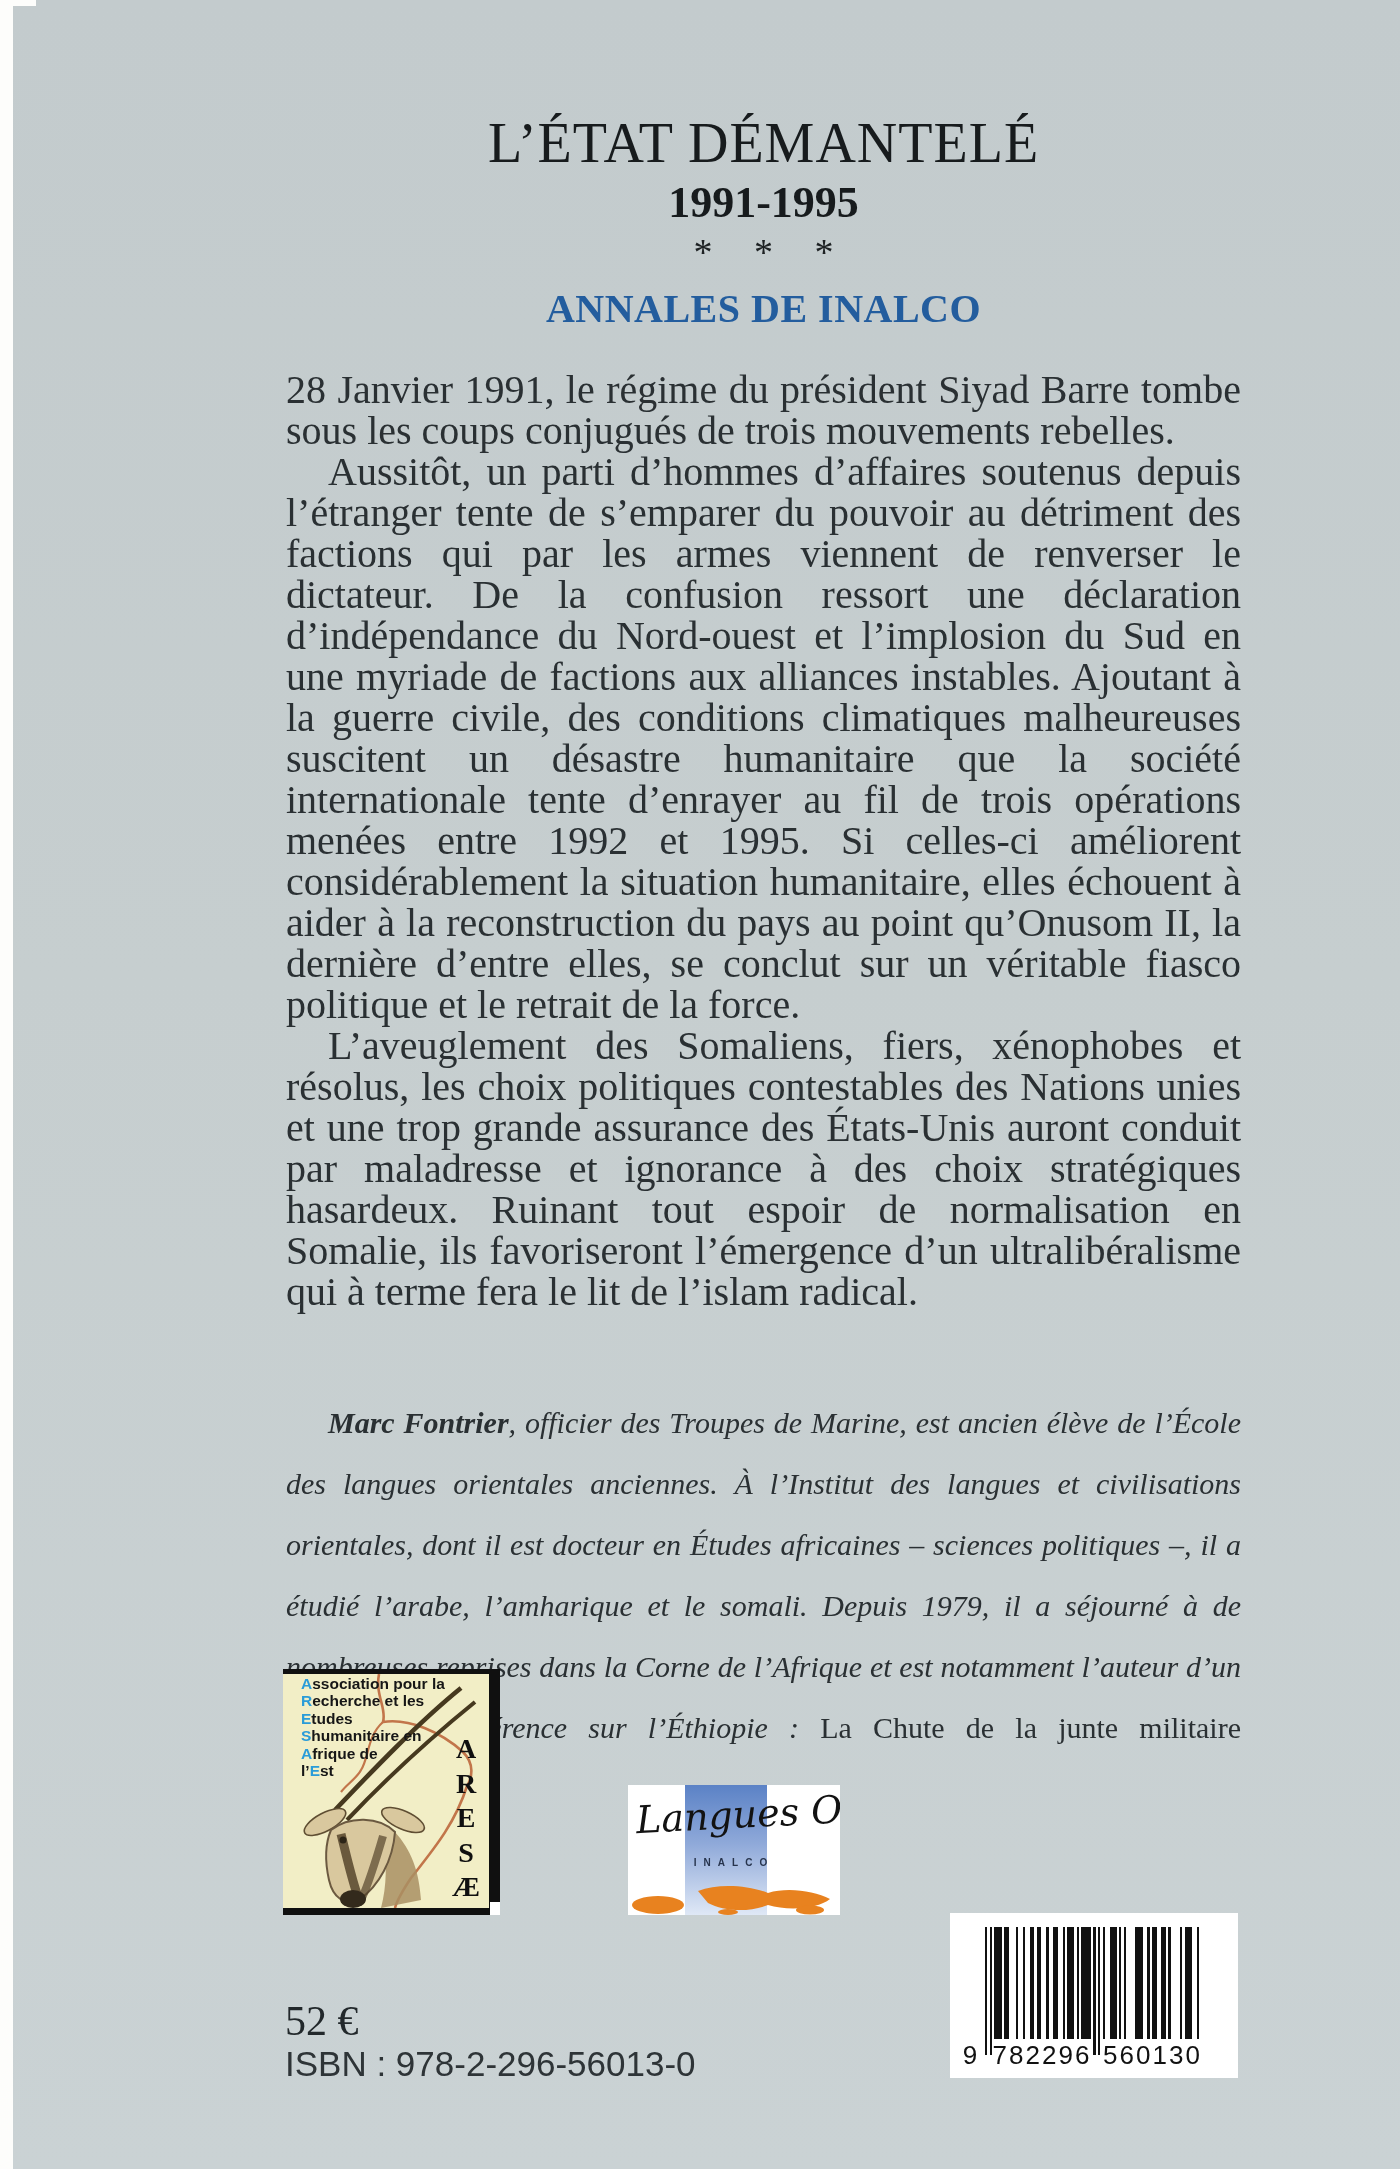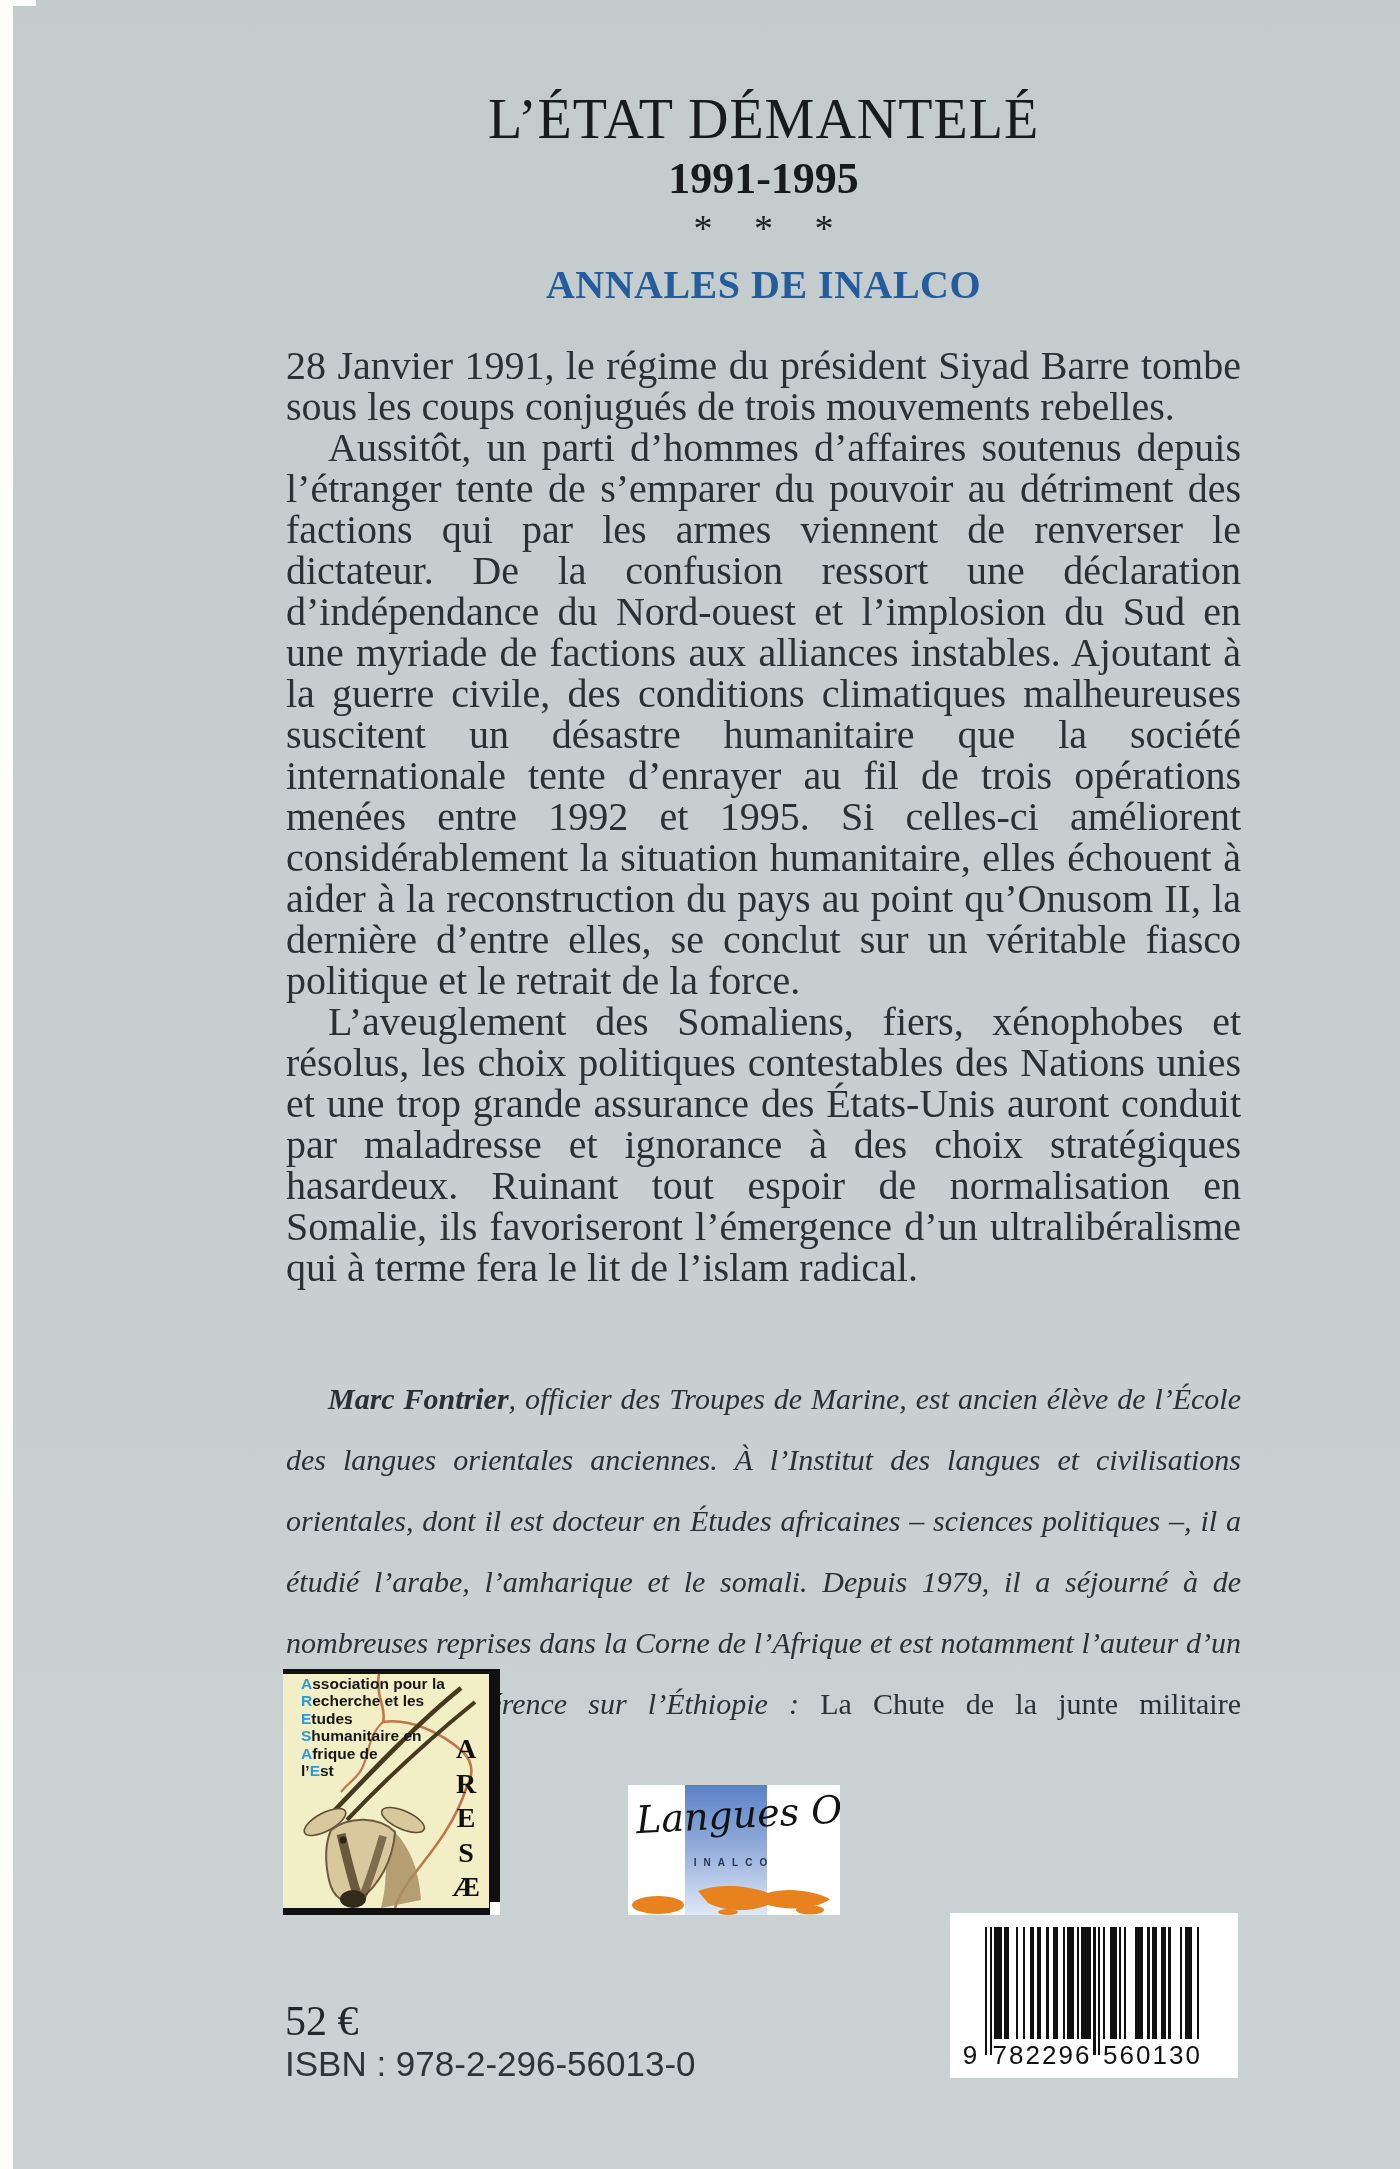--- a/index.html
+++ b/index.html
@@ -9,21 +9,21 @@
     position:absolute; inset:0; overflow:hidden;
     background:linear-gradient(180deg,#c3cbcd 0%,#c6cecf 45%,#cad2d4 100%);
     color:#272d30;
   }
   .scan-edge-left { position:absolute; left:0; top:0; width:13px; height:100%; background:#fdfdfb; }
   .scan-notch { position:absolute; left:0; top:0; width:36px; height:6px; background:#fdfdfb; }
 
   .content { position:absolute; left:286px; top:0; width:955px; }
 
   .title {
-    margin-top:88px; text-align:center;
+    margin-top:112px; text-align:center;
     font-size:56px; font-weight:normal; letter-spacing:1px;
     color:#171b1d; line-height:1.12;
   }
   .subtitle {
     margin-top:4px; text-align:center;
     font-size:44px; font-weight:bold; color:#171b1d; line-height:1.1;
   }
   .stars {
     margin-top:6px; text-align:center;
     font-size:38px; letter-spacing:16px; text-indent:16px;

